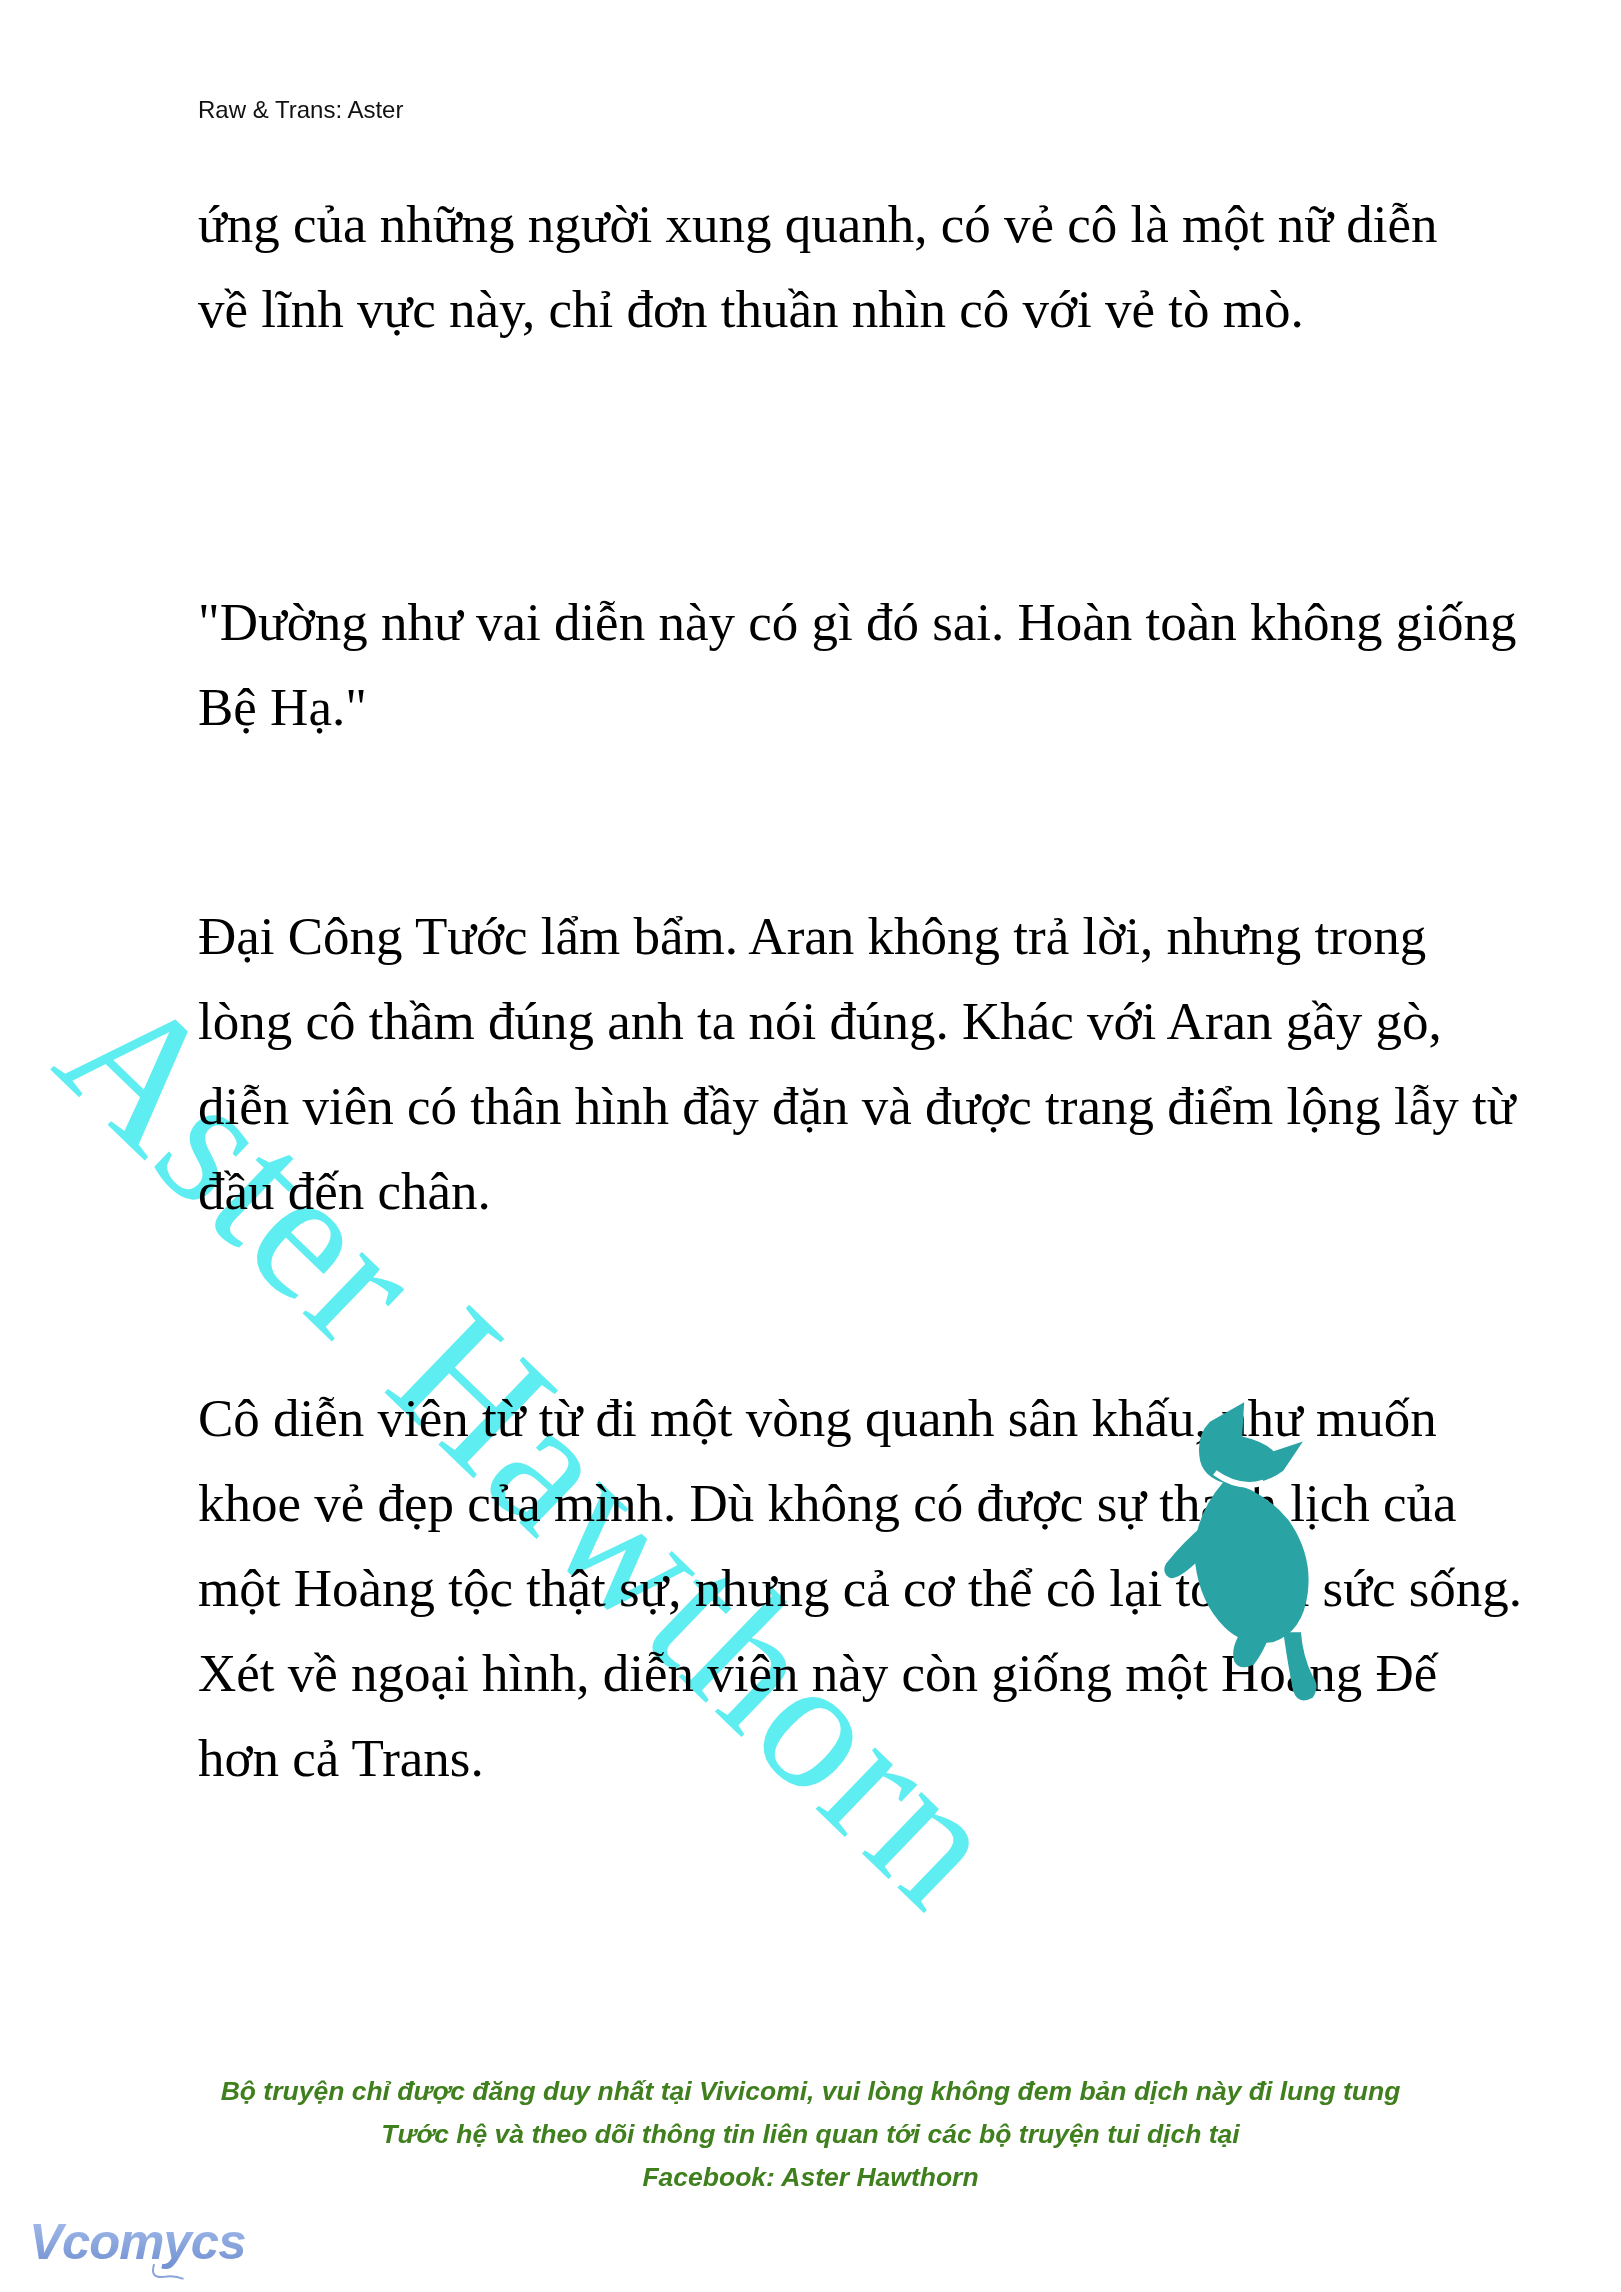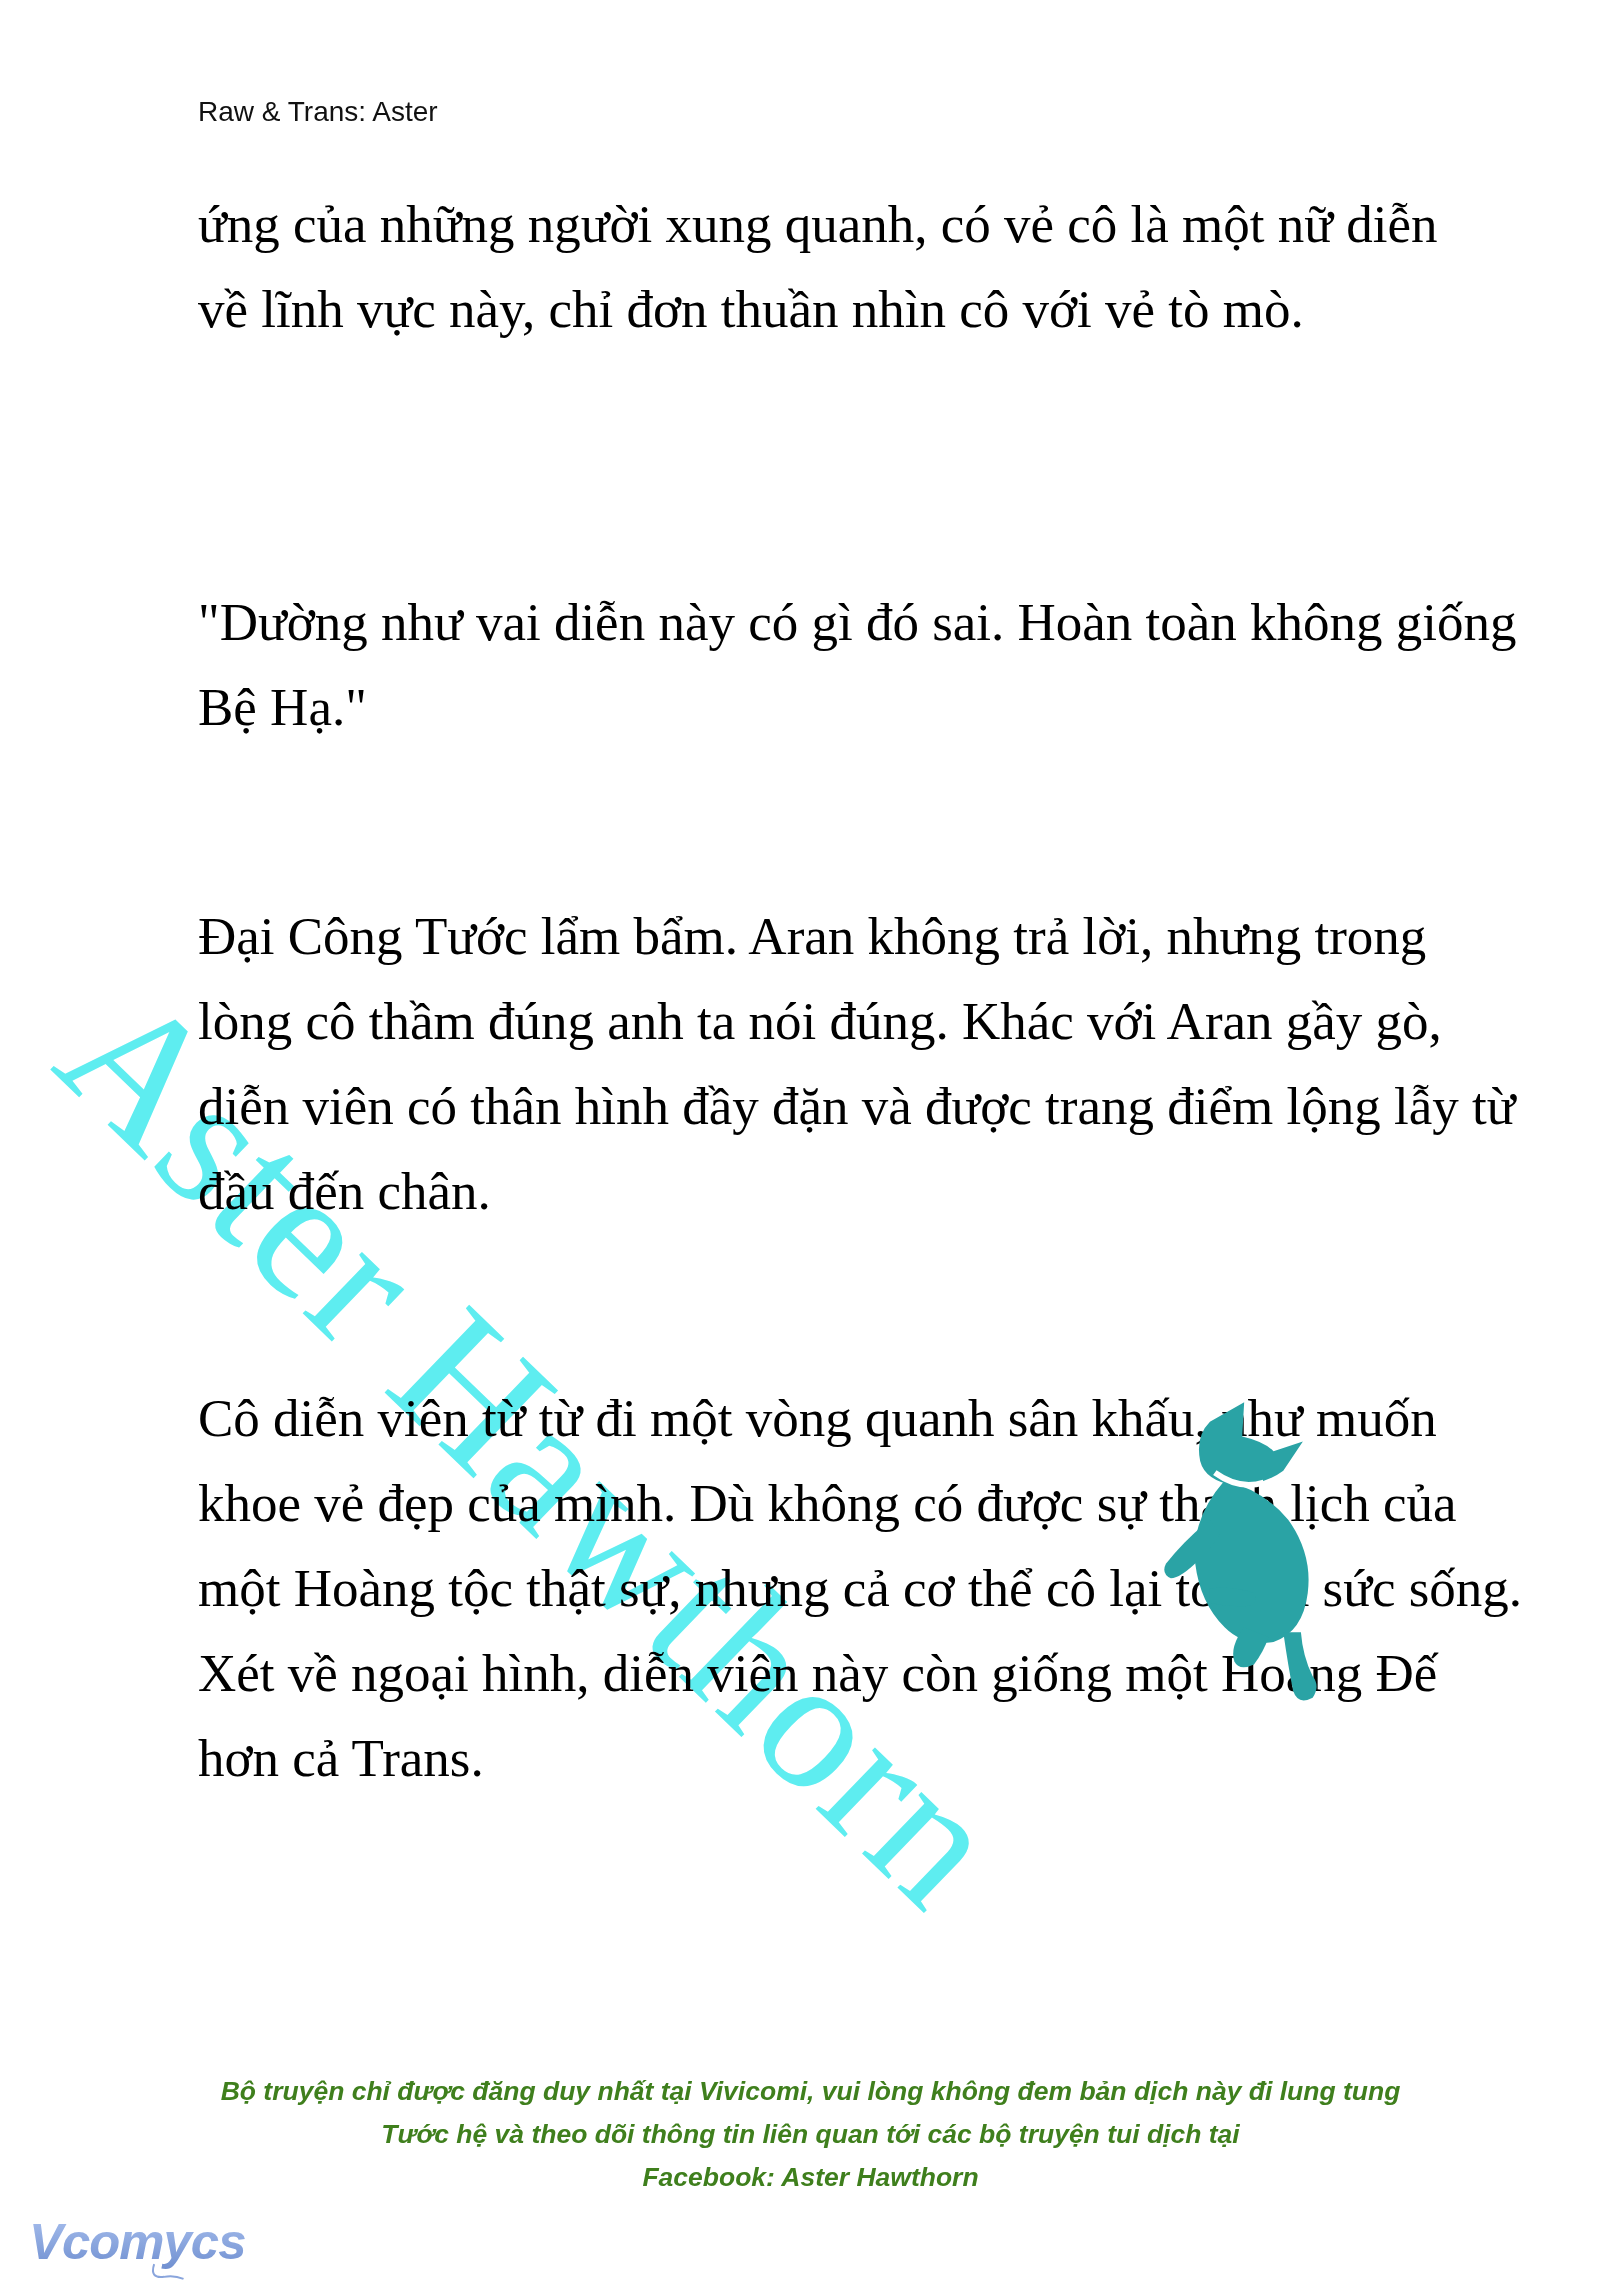--- a/index.html
+++ b/index.html
@@ -11,21 +11,21 @@
       width: 1621px;
       height: 2293px;
       position: relative;
       overflow: hidden;
     }
     .header {
       position: absolute;
       left: 198px;
       top: 96px;
       font-family: "Liberation Sans", sans-serif;
-      font-size: 28px;
+      font-size: 24px;
       color: #111;
     }
     .para {
       position: absolute;
       left: 198px;
       width: 1274px;
       font-family: "Liberation Serif", serif;
       font-size: 53px;
       line-height: 85px;
       color: #000;

